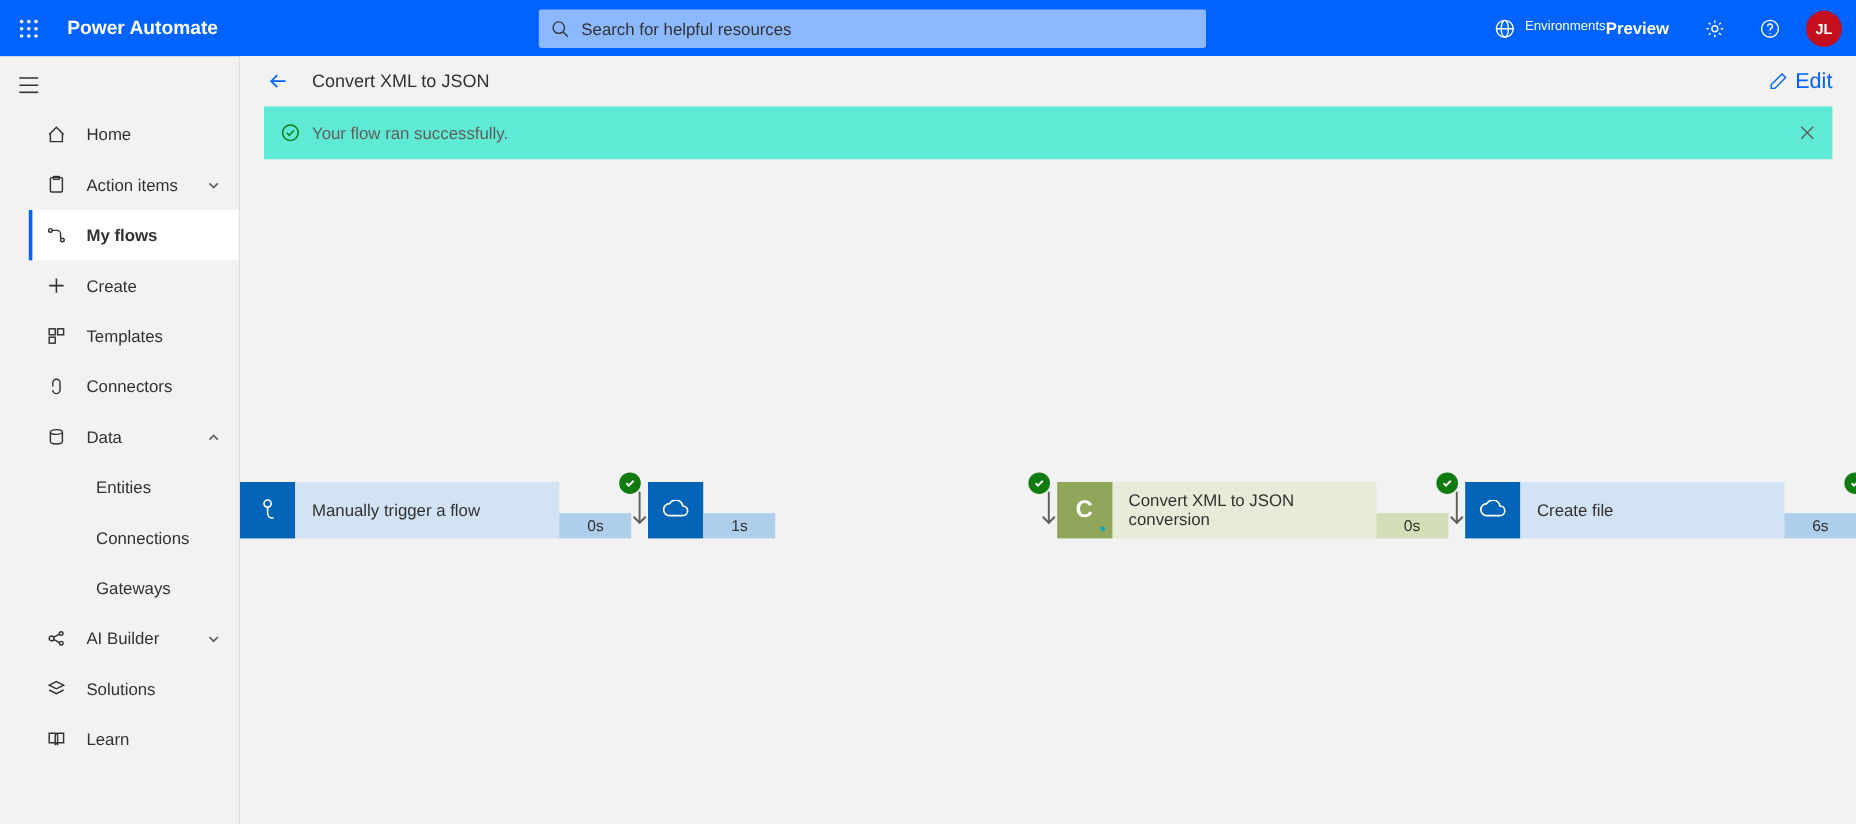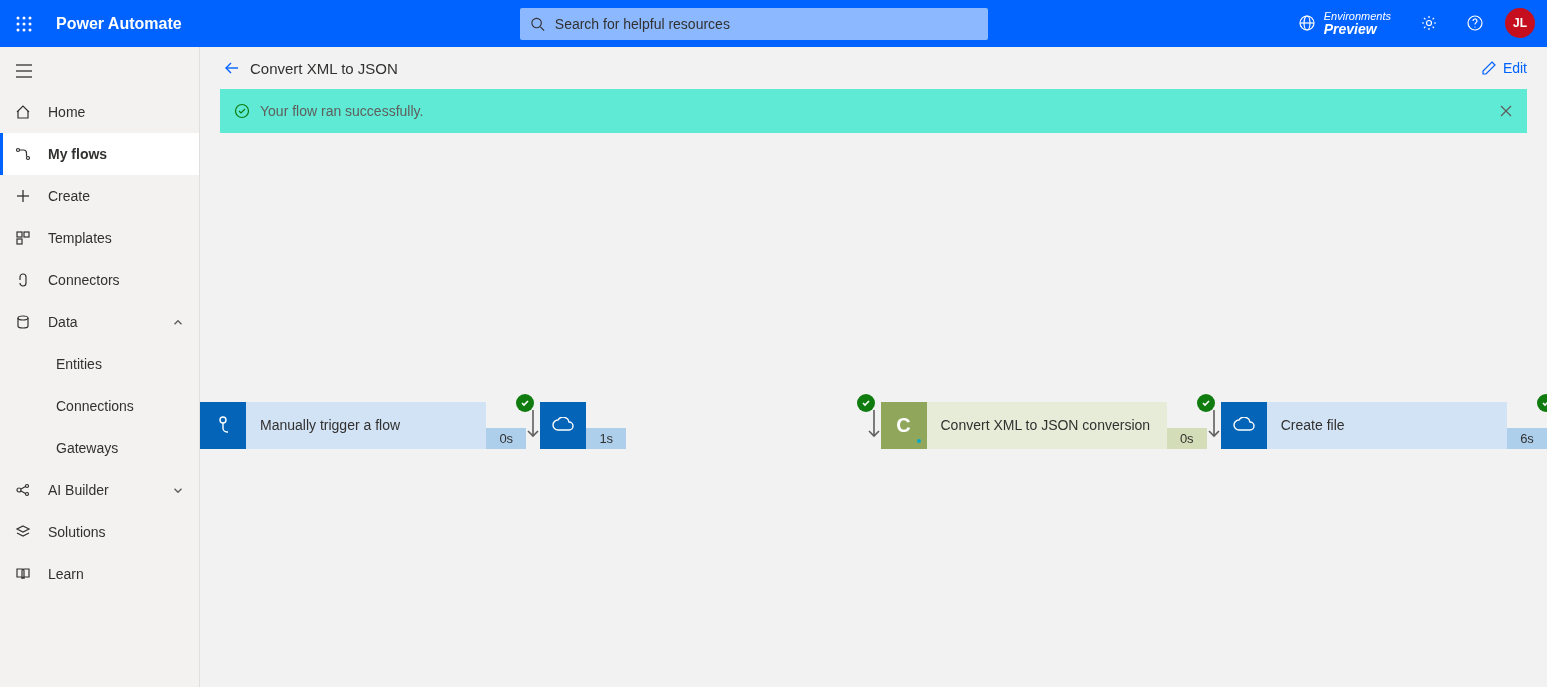--- a/index.html
+++ b/index.html
@@ -11,76 +11,77 @@
     background: #0062ff;
     color: #fff;
     display: flex;
     align-items: center;
     padding: 0 12px 0 0;
   }
   .waffle { width: 48px; height: 47px; display: flex; align-items: center; justify-content: center; cursor: pointer; }
   .app-title { font-size: 16px; font-weight: 600; margin-left: 8px; }
   .search-wrap { flex: 1; display: flex; justify-content: center; }
   .search-box {
-    width: 468px; height: 32px;
+    width: 556px; height: 32px;
     background: rgba(255,255,255,0.55);
     border-radius: 2px;
     display: flex; align-items: center;
     padding: 0 10px;
     gap: 10px;
     margin-left: 36px;
   }
   .search-box input {
     background: transparent; border: none; outline: none;
     width: 100%; font-size: 14px; color: #323130;
   }
   .search-box input::placeholder { color: #323130; }
   .hdr-right { display: flex; align-items: center; gap: 14px; }
   .env-block { display: flex; gap: 8px; align-items: center; cursor: pointer; padding: 4px 8px; }
-  .env-text { display: flex; flex-direction: column; line-height: 1.1; font-style: italic; }
+  .env-text { display: flex; flex-direction: row; line-height: 1.1; }
   .env-label { font-size: 11px; }
   .env-value { font-size: 14px; font-weight: 600; }
   .hdr-icon { width: 32px; height: 32px; display: flex; align-items: center; justify-content: center; cursor: pointer; }
   .avatar { width: 30px; height: 30px; border-radius: 50%; background: #c50f1f; color: #ffffff; display: flex; align-items: center; justify-content: center; font-size: 12px; font-weight: 600; cursor: pointer; }
 
   
   .layout { display: flex; height: calc(100vh - 47px); }
 
   
   .sidebar {
     width: 200px;
     background: #f3f2f1;
     border-right: 1px solid #e1dfdd;
     padding-top: 4px;
   }
   .hamburger { width: 48px; height: 40px; display: flex; align-items: center; justify-content: center; cursor: pointer; }
   .nav-item {
     height: 42px; display: flex; align-items: center;
     padding: 0 14px; cursor: pointer; gap: 16px;
     position: relative;
+    margin-left: 24px;
   }
   .nav-item.active { background: #fff; font-weight: 600; }
   .nav-item.active::before {
     content: ""; position: absolute; left: 0; top: 0; bottom: 0; width: 3px; background: #0062ff;
   }
   .nav-icon { width: 18px; height: 18px; display: flex; align-items: center; justify-content: center; color: #323130; flex-shrink: 0; }
   .nav-label { flex: 1; }
   .nav-sub { padding-left: 56px; }
   .chev { width: 14px; height: 14px; color: #605e5c; }
 
   
   .main { flex: 1; background: #f2f2f2; display: flex; flex-direction: column; overflow: auto; }
   .crumb-bar {
     height: 42px; display: flex; align-items: center; justify-content: space-between;
     padding: 0 20px; background: #f2f2f2;
   }
-  .crumb-left { display: flex; align-items: center; gap: 6px; }
+  .crumb-left { display: flex; align-items: center; gap: 16px; }
   .back-btn { width: 24px; height: 24px; display: flex; align-items: center; justify-content: center; cursor: pointer; color: #0062ff; }
   .crumb-title { font-size: 15px; }
-  .edit-btn { display: flex; align-items: center; gap: 6px; cursor: pointer; color: #0062ff; font-size: 14px; }
+  .edit-btn { display: flex; align-items: center; gap: 6px; cursor: pointer; color: #0062ff; font-size: 18px; }
 
   .notice {
     margin: 0 20px; height: 44px;
     background: #5eead4;
     border-left: none;
     display: flex; align-items: center; justify-content: space-between;
     padding: 0 14px;
     color: #605e5c;
   }
   .notice-left { display: flex; align-items: center; gap: 10px; }
@@ -94,21 +95,21 @@
     position: relative;
     border-radius: 0;
   }
   .step-icon {
     width: 46px; display: flex; align-items: center; justify-content: center;
   }
   .step-title {
     flex: 1; display: flex; align-items: center; padding: 0 14px; font-size: 14px;
   }
   .step-time {
-    width: 40px; display: flex; align-items: center; justify-content: center; font-size: 13px; margin-top: 26px;
+    width: 60px; display: flex; align-items: center; justify-content: center; font-size: 13px; margin-top: 26px;
   }
   .step-check {
     position: absolute; right: -8px; top: -8px;
     width: 18px; height: 18px; border-radius: 50%; background: #107c10;
     display: flex; align-items: center; justify-content: center;
   }
   .arrow {
     height: 40px; display: flex; align-items: center; justify-content: center;
     color: #605e5c;
   }
@@ -195,20 +196,32 @@
     <div class="nav-item">
       <span class="nav-icon">
           <svg width="16" height="16" viewBox="0 0 16 16" fill="none" stroke="currentColor" stroke-width="1.2">
             <path d="M2 8l6-6 6 6"></path>
             <path d="M3 7v7h10V7"></path>
           </svg>
         </span>
       <span class="nav-label">Home</span>
     </div>
 
+    <div class="nav-item">
+      <span class="nav-icon">
+          <svg width="16" height="16" viewBox="0 0 16 16" fill="none" stroke="currentColor" stroke-width="1.2">
+            <rect x="3" y="2" width="10" height="12" rx="1"></rect>
+            <rect x="5.5" y="1" width="5" height="2.5" rx="0.5"></rect>
+          </svg>
+        </span>
+      <span class="nav-label">Action items</span>
+      <svg class="chev" viewBox="0 0 12 12" fill="none" stroke="currentColor" stroke-width="1.2">
+          <path d="M3 5l3 3 3-3"></path>
+        </svg>
+    </div>
 
     <div class="nav-item active">
       <span class="nav-icon">
           <svg width="16" height="16" viewBox="0 0 16 16" fill="none" stroke="currentColor" stroke-width="1.2">
             <circle cx="3" cy="4" r="1.5"></circle>
             <circle cx="13" cy="12" r="1.5"></circle>
             <path d="M4.5 4h4a3 3 0 0 1 3 3v3.5"></path>
           </svg>
         </span>
       <span class="nav-label">My flows</span>

